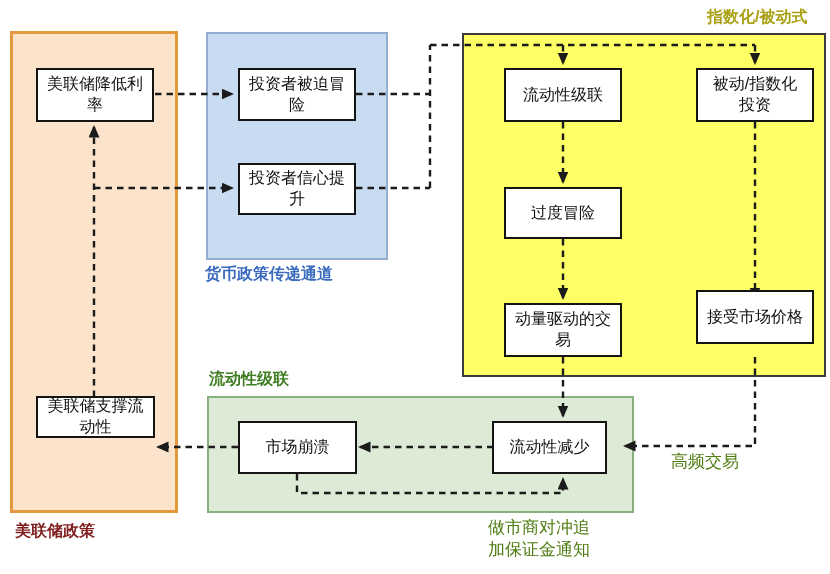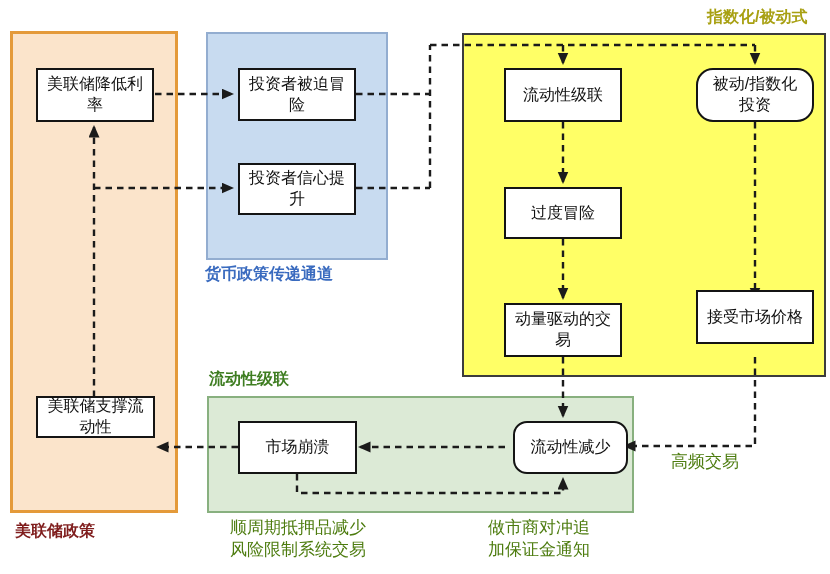--- a/index.html
+++ b/index.html
@@ -66,30 +66,26 @@
       <path d="M238,447 H158" marker-end="url(#ah)"></path>
       <path d="M297,474 V493 H563 V479" marker-end="url(#ah)"></path>
     </g>
   </svg>
 
   <div class="node" style="left:36px;  top:68px;  width:118px; height:54px;text-align:center;">美联储降低利率</div>
   <div class="node" style="left:36px;  top:396px; width:119px; height:42px;">美联储支撑流动性</div>
   <div class="node" style="left:238px; top:68px;  width:118px; height:53px;">投资者被迫冒险</div>
   <div class="node" style="left:238px; top:163px; width:118px; height:52px;">投资者信心提升</div>
   <div class="node" style="left:504px; top:68px;  width:118px; height:54px;">流动性级联</div>
-  <div class="node" style="left:696px; top:68px;  width:118px; height:54px;border-radius:17px;">被动/指数化投资</div>
+  <div class="node" style="left:696px; top:68px;  width:118px; height:54px;">被动/指数化投资</div>
   <div class="node" style="left:504px; top:187px; width:118px; height:52px;">过度冒险</div>
   <div class="node" style="left:504px; top:303px; width:118px; height:54px;">动量驱动的交易</div>
   <div class="node" style="left:696px; top:290px; width:118px; height:54px;">接受市场价格</div>
   <div class="node" style="left:238px; top:421px; width:119px; height:53px;text-align:center;">市场崩溃</div>
-  <div class="node" style="left:513px; top:421px; width:115px; height:53px;border-radius:14px;">流动性减少</div>
+  <div class="node" style="left:492px; top:421px; width:115px; height:53px;">流动性减少</div>
 
   <div class="note" style="left:671px; top:451px;">高频交易</div>
-  <div class="note" style="left:230px; top:517px;">
-    <div>顺周期抵押品减少</div>
-    <div>风险限制系统交易</div>
-  </div>
   <div class="note" style="left:488px; top:517px;">
     <div>做市商对冲追</div>
     <div>加保证金通知</div>
   </div>
 
 </div>
 
 </body></html>

